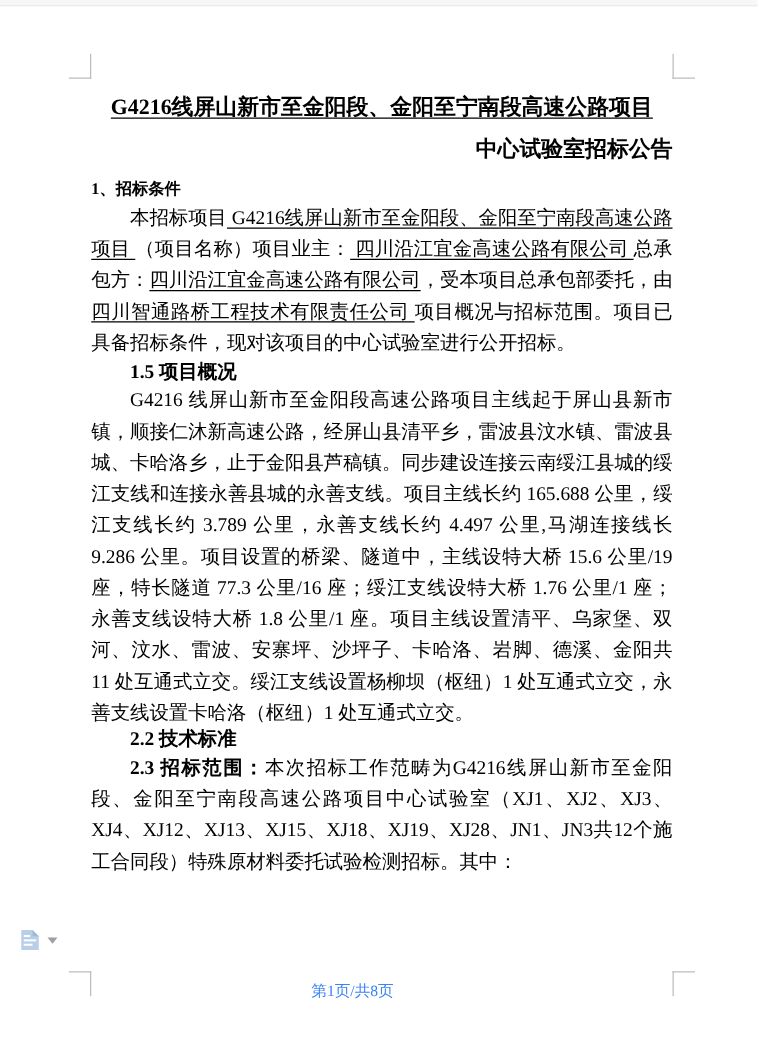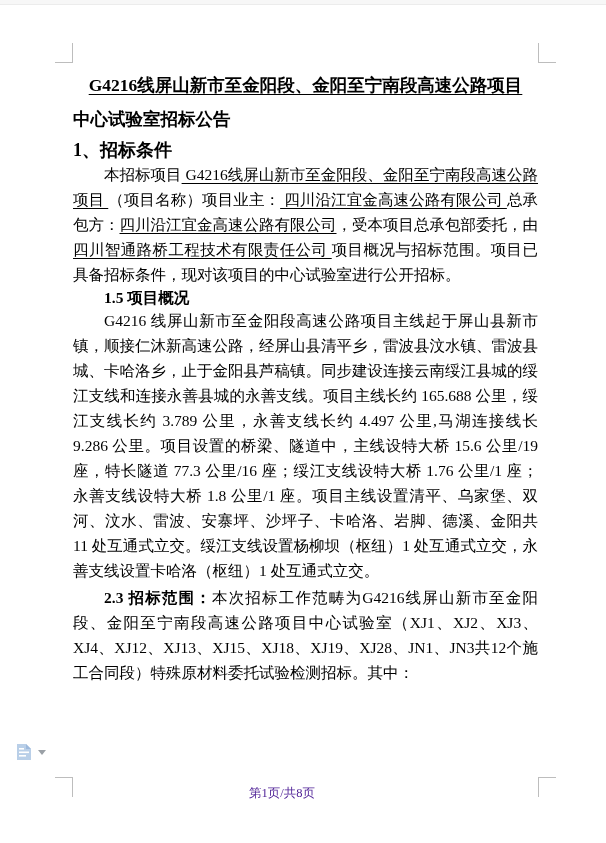--- a/index.html
+++ b/index.html
@@ -19,33 +19,33 @@
   .content{
     position:absolute;left:73px;top:66px;width:465px;
     font-size:15.5px;line-height:25px;
     text-align:justify;text-justify:inter-ideograph;
   }
   .title1{
     margin:6px 0 0 0;text-align:center;font-weight:bold;font-size:17.5px;
     line-height:26px;text-decoration:underline;text-underline-offset:3px;
   }
   .title2{
-    margin:8px 0 0 0;text-align:left;font-weight:bold;font-size:17.5px;line-height:26px;
+    margin:8px 0 0 0;text-align:right;font-weight:bold;font-size:17.5px;line-height:26px;
   }
-  .h-major{margin:7px 0 0 0;font-weight:bold;font-size:18px;line-height:23px;text-align:left;}
+  .h-major{margin:7px 0 0 0;font-weight:bold;font-size:13px;line-height:23px;text-align:left;}
   .h-minor{margin:0;font-weight:bold;font-size:15.5px;line-height:21px;text-indent:31px;text-align:left;}
   .h-minor.tight{line-height:17px;}
   .para{margin:0;text-indent:31px;}
   .para.pull2{margin-top:-2px;}
   .para.push2{margin-top:2px;}
   .u{text-decoration:underline;text-underline-offset:3px;}
   .b{font-weight:bold;}
   .footer{
     position:absolute;left:0;top:786px;width:564px;text-align:center;
-    font-size:12.5px;color:#4c1d95;line-height:14px;
+    font-size:12.5px;color:#3b82f6;line-height:14px;
   }
   .float-widget{
     position:absolute;left:14px;top:741px;width:36px;height:22px;
     display:flex;align-items:center;gap:4px;cursor:pointer;
   }
   .doc-glyph{width:20px;height:20px;display:block;}
   .dd-arrow{
     width:0;height:0;border-left:4px solid transparent;border-right:4px solid transparent;
     border-top:5px solid #9aa0a6;display:block;
   }
@@ -72,20 +72,21 @@
   <div class="h-major">1、招标条件</div>
 
   <p class="para"><span>本招标项目</span><span class="u"> G4216线屏山新市至金阳段、金阳至宁南段高速公路项目 </span><span>（项目名称）项目业主：</span><span class="u"> 四川沿江宜金高速公路有限公司 </span><span> 总承包方：</span><span class="u">四川沿江宜金高速公路有限公司</span><span>，受本项目总承包部委托，由</span><span class="u"> 四川智通路桥工程技术有限责任公司 </span><span>项目概况与招标范围。项目已具备招标条件，现对该项目的中心试验室进行公开招标。</span></p>
 
 
   <div class="h-minor">1.5 项目概况</div>
 
   <p class="para">G4216 线屏山新市至金阳段高速公路项目主线起于屏山县新市镇，顺接仁沐新高速公路，经屏山县清平乡，雷波县汶水镇、雷波县城、卡哈洛乡，止于金阳县芦稿镇。同步建设连接云南绥江县城的绥江支线和连接永善县城的永善支线。项目主线长约 165.688 公里，绥江支线长约 3.789 公里，永善支线长约 4.497 公里,马湖连接线长 9.286 公里。项目设置的桥梁、隧道中，主线设特大桥 15.6 公里/19 座，特长隧道 77.3 公里/16 座；绥江支线设特大桥 1.76 公里/1 座；永善支线设特大桥 1.8 公里/1 座。项目主线设置清平、乌家堡、双河、汶水、雷波、安寨坪、沙坪子、卡哈洛、岩脚、德溪、金阳共 11 处互通式立交。绥江支线设置杨柳坝（枢纽）1 处互通式立交，永善支线设置卡哈洛（枢纽）1 处互通式立交。</p>
 
 
+  <div class="h-minor tight">2.2 技术标准</div>
 
 
   <p class="para push2"><span class="b">2.3 招标范围：</span><span>本次招标工作范畴为G4216线屏山新市至金阳段、金阳至宁南段高速公路项目中心试验室（XJ1、XJ2、XJ3、XJ4、XJ12、XJ13、XJ15、XJ18、XJ19、XJ28、JN1、JN3共12个施工合同段）特殊原材料委托试验检测招标。其中：</span></p>
 
 </div>
 
 <div class="float-widget">
   <svg class="doc-glyph" viewBox="0 0 20 20">
     <path d="M3 2 h9 l5 5 v11 h-14 z" fill="#b9cfe8"></path>
     <path d="M12 2 l5 5 h-5 z" fill="#9db9dc"></path>

